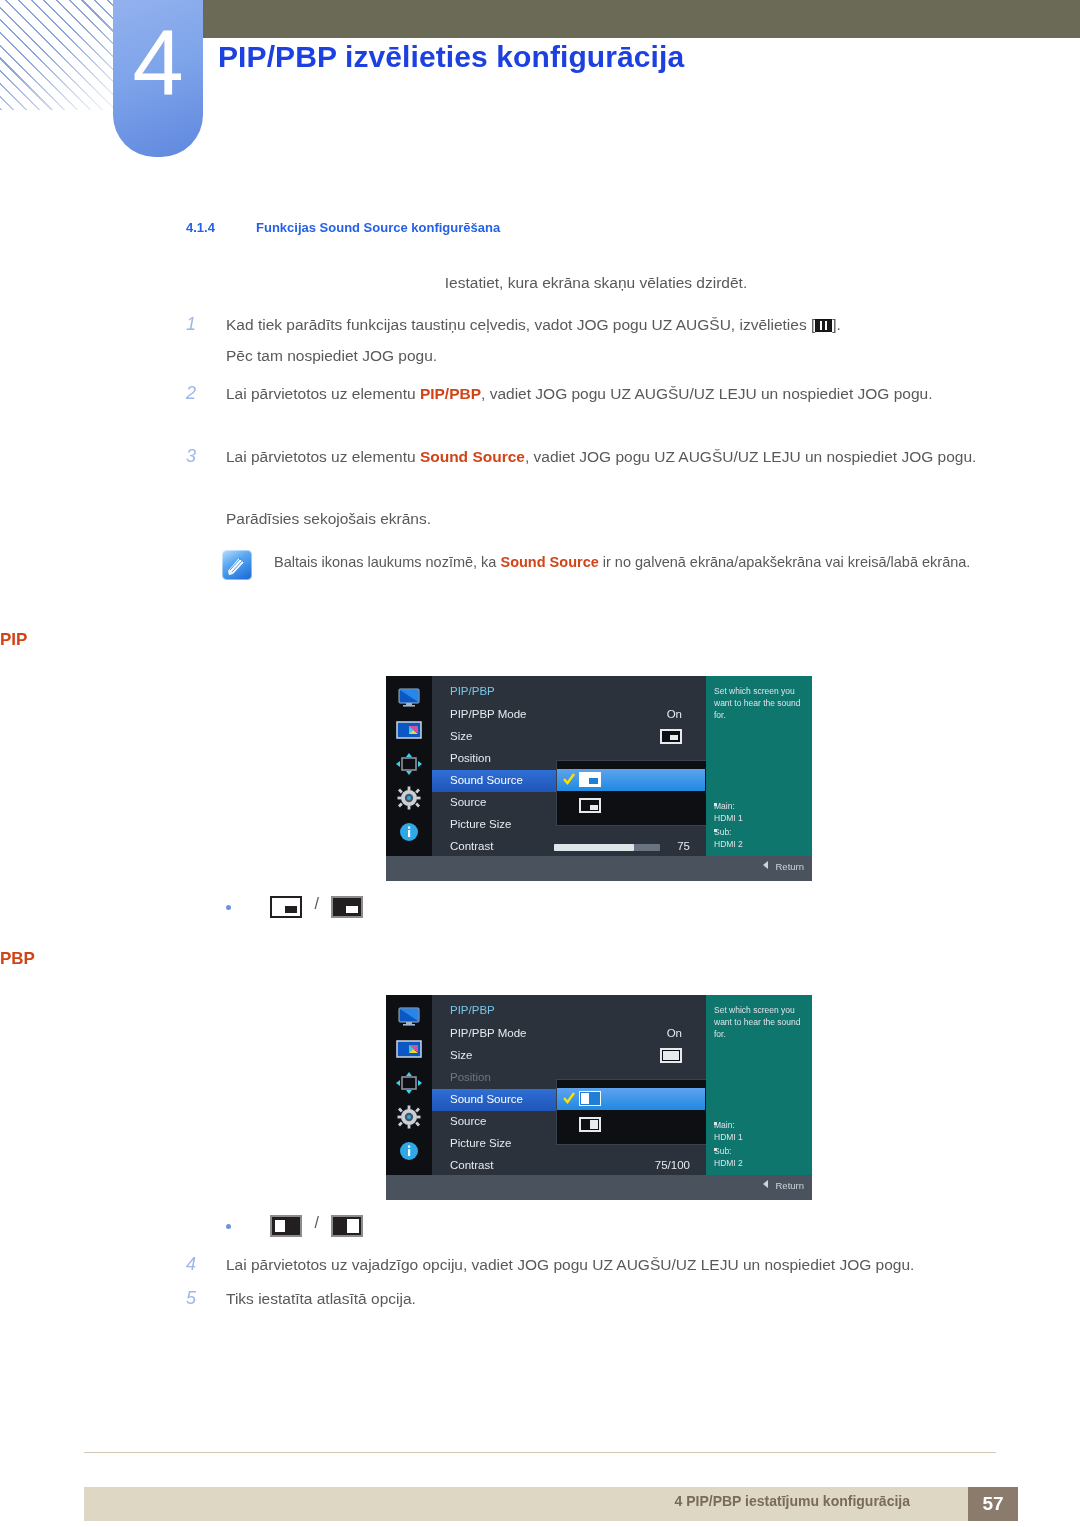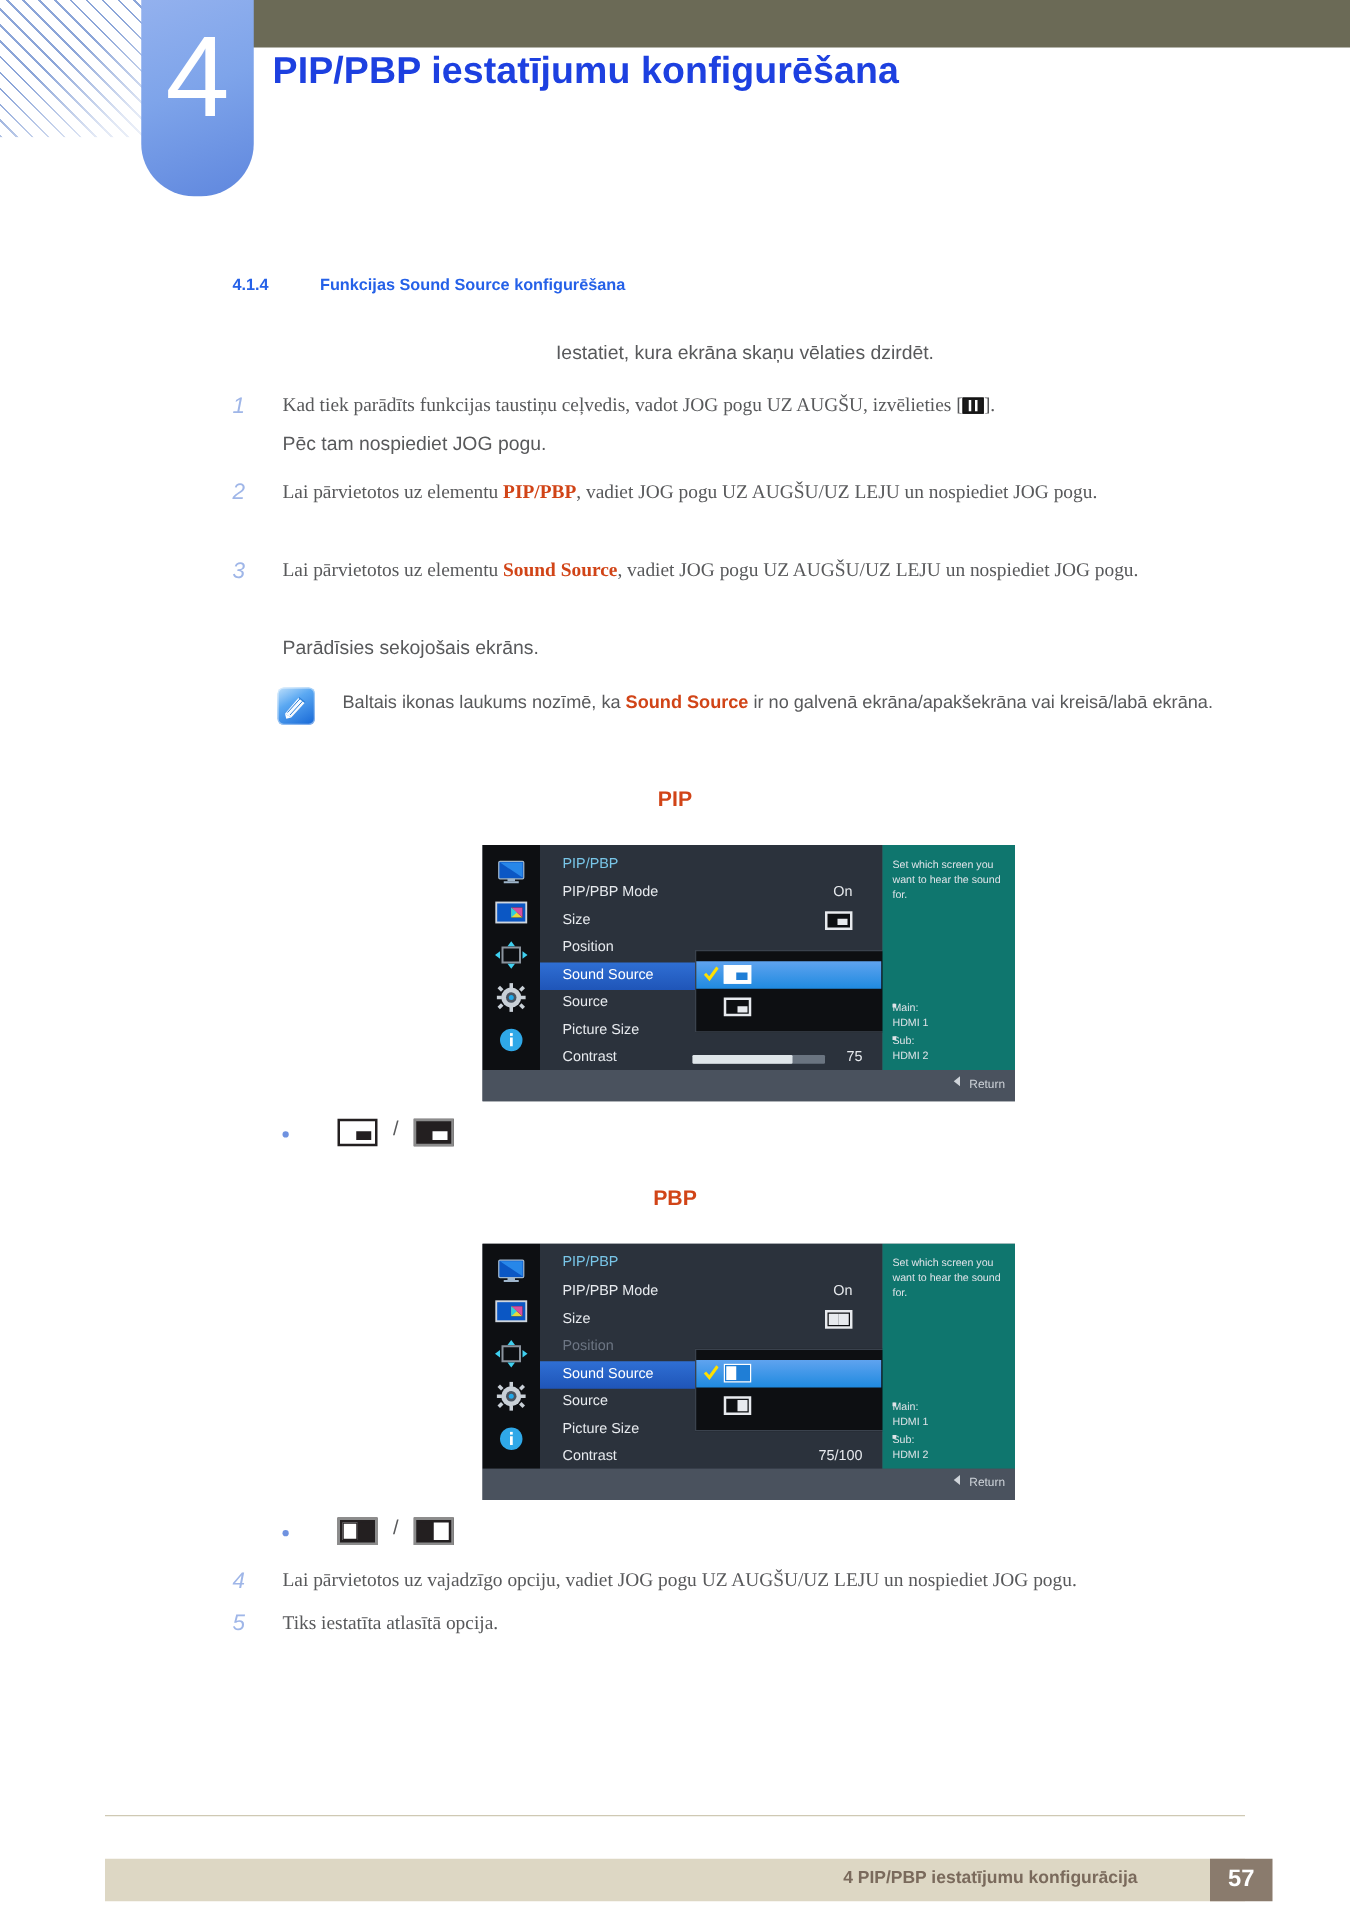--- a/index.html
+++ b/index.html
@@ -47,21 +47,21 @@
 
   .lead{
     position:absolute;left:186px;top:274px;width:820px;
     font-size:15.5px;color:#58595b;text-align:center;
   }
   .step{position:absolute;left:186px;width:830px;font-size:15.5px;color:#58595b;line-height:31px;}
   .step .idx{
     position:absolute;left:0;top:0;width:26px;text-align:left;
     font-size:18px;color:#9fb6e8;font-style:italic;
   }
-  .step .body{margin-left:40px;display:block;font-family:Liberation Serif, serif;}
+  .step .body{margin-left:40px;display:block;}
   .sub{position:absolute;left:226px;width:790px;font-size:15.5px;color:#58595b;line-height:31px;}
 
   b.hl{color:#d14417;font-weight:bold;}
 
   
   .jogicon{
     display:inline-block;width:17px;height:13px;vertical-align:-2px;
     background:#1a1a1a;border:1px solid #111;position:relative;box-sizing:border-box;
   }
   .jogicon::before,.jogicon::after{
@@ -75,21 +75,21 @@
   .note-ico{
     position:absolute;left:0;top:2px;width:30px;height:30px;border-radius:5px;
     background:linear-gradient(150deg,#bfe0fb 0%,#5aa8f2 38%,#1566d6 100%);
     box-shadow:inset 0 0 0 1px rgba(255,255,255,.45);
   }
   .note-ico svg{position:absolute;left:4px;top:4px;}
   .note-txt{margin-left:52px;font-size:14.5px;line-height:28px;color:#58595b;}
 
   
   .osd-cap{
-    position:absolute;width:1080px;text-align:center;left:0;
+    position:absolute;width:1080px;left:0;
     font-size:17px;font-weight:bold;color:#d14417;
   }
 
   
   .osd{
     position:absolute;left:386px;width:426px;height:205px;
     background:#4a525e;font-family:"Liberation Sans", sans-serif;
   }
   .osd-rail{
     position:absolute;left:0;top:0;width:46px;height:180px;background:#0d0f12;
@@ -183,21 +183,21 @@
   }
 </style>
 </head>
 <body>
 
 <div class="hdr-hatch"></div>
 <div class="hdr-bar"></div>
 <div class="hdr-tab">
   <div class="hdr-num">4</div>
 </div>
-<div class="hdr-title">PIP/PBP iestatījumu konfigurēšana</div>
+<div class="hdr-title">PIP/PBP izvēlieties konfigurācija</div>
 
 <div class="content">
 
   <div class="sec-head">
     <span class="num">4.1.4</span><span>Funkcijas Sound Source konfigurēšana</span>
   </div>
 
   <div class="lead">Iestatiet, kura ekrāna skaņu vēlaties dzirdēt.</div>
 
   <div class="step" style="top:309px;">

